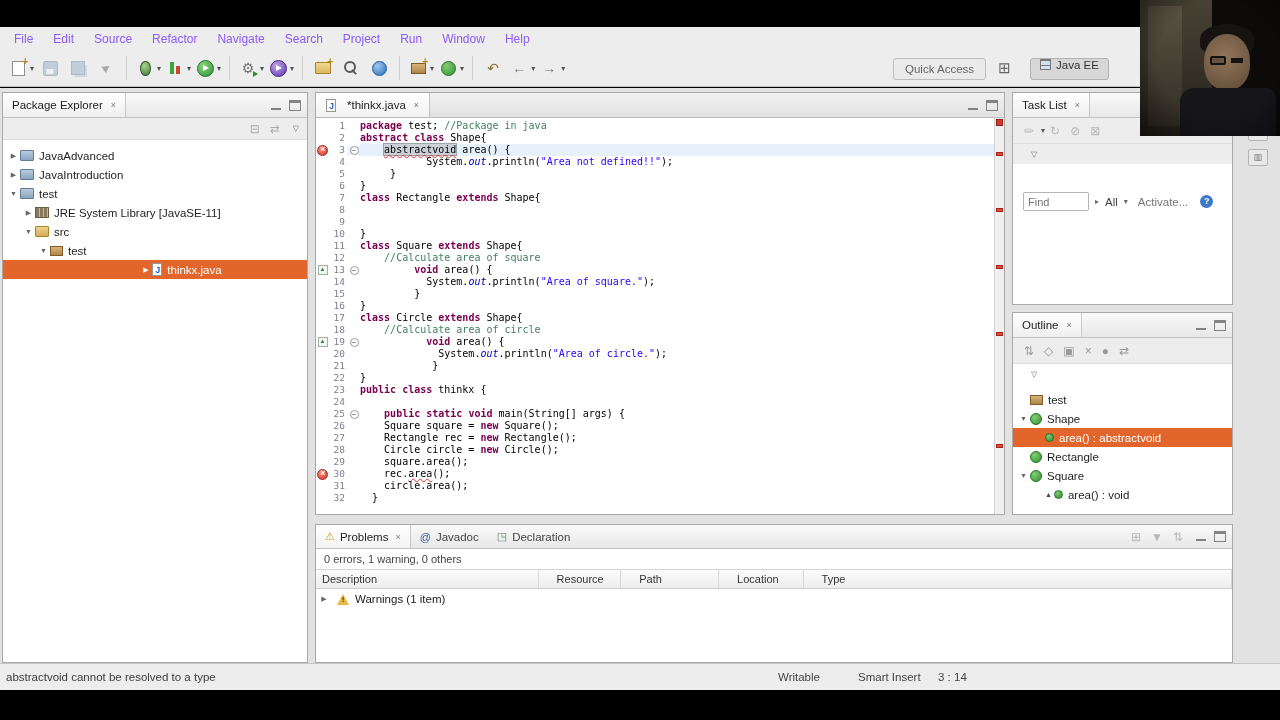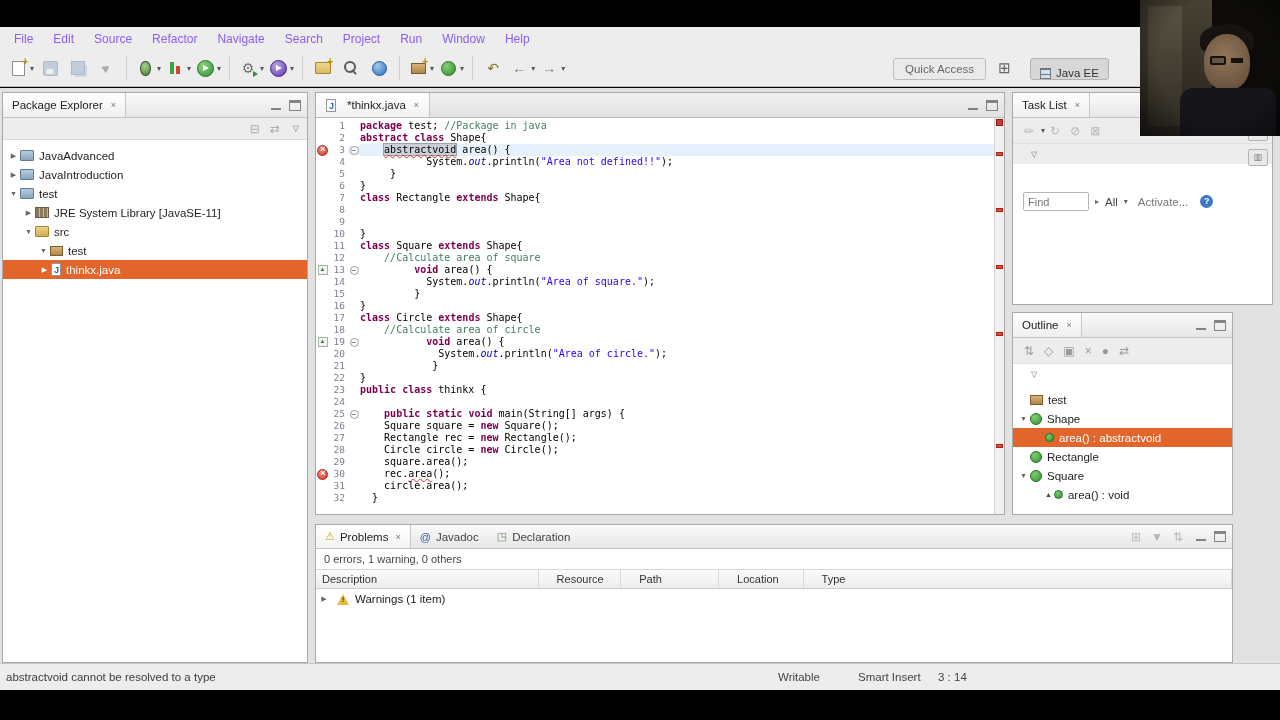--- a/index.html
+++ b/index.html
@@ -58,21 +58,21 @@
   .k-package::after { content:"+"; position:absolute; right:0; top:-2px; color:#b58900; font:bold 10px "Liberation Sans",sans-serif; }
   .k-class::before { content:""; width:13px; height:13px; border-radius:50%;
                    background:radial-gradient(circle at 35% 30%, #86cc74, #2f9334); border:1px solid #20741f; }
   .k-last-edit::before { content:"↶"; font-size:14px; color:#8a6d1f; }
   .k-back::before { content:"←"; font-size:14px; color:#777; }
   .k-forward::before { content:"→"; font-size:14px; color:#777; }
 
   .qa-btn { position:absolute; left:893px; top:58px; height:22px; display:flex; align-items:center;
             padding:0 11px; font-size:11.5px; color:#666; background:#eaeaea; border:1px solid #bdbdbd; border-radius:3px; }
   .persp-open { position:absolute; left:998px; top:59px; font-size:15px; color:#666; }
-  .persp-btn { position:absolute; left:1030px; top:58px; height:22px; display:flex; align-items:flex-end; gap:5px;
+  .persp-btn { position:absolute; left:1030px; top:58px; height:22px; display:flex; align-items:flex-start; gap:5px;
             padding:0 9px; font-size:11.5px; color:#333; background:#d7d7d7; border:1px solid #b2b2b2; border-radius:3px; }
   .persp-btn .mini-grid { width:11px; height:11px; background:
             linear-gradient(#777,#777) 0 0/11px 1px no-repeat,
             linear-gradient(#777,#777) 0 5px/11px 1px no-repeat,
             linear-gradient(#777,#777) 0 10px/11px 1px no-repeat, #cfe0f0; border:1px solid #777; }
 
   
   .workbench { position:absolute; left:0; top:88px; width:1280px; height:575px; background:#e2e2e2; }
   .panel { position:absolute; background:#fff; border:1px solid #a9a9a9; }
   .vhead { height:25px; background:linear-gradient(#fafafa,#e7e7e7); border-bottom:1px solid #c3c3c3;
@@ -332,21 +332,21 @@
         <div class="trow" style="padding-left: 19px;">
           <span class="arrow">▼</span>
           <span class="ti ti-srcfolder"></span>
           <span class="tlabel">src</span>
         </div>
         <div class="trow" style="padding-left: 34px;">
           <span class="arrow">▼</span>
           <span class="ti ti-package"></span>
           <span class="tlabel">test</span>
         </div>
-        <div class="trow sel" style="padding-left: 35px;">
+        <div class="trow sel" style="padding-left: 51px; justify-content: center;">
           <span class="arrow">▶</span>
           <span class="ti ti-jfile"></span>
           <span class="tlabel">thinkx.java</span>
         </div>
       </div>
   </div>
 
   <div class="panel" style="left:315px;top:92px;width:690px;height:423px;">
     <div class="etabbar">
       <div class="etab">
@@ -574,21 +574,21 @@
         <span class="rtop"></span>
       <span class="rmark" style="top: 34px;"></span>
           <span class="rmark" style="top: 90px;"></span>
           <span class="rmark" style="top: 147px;"></span>
           <span class="rmark" style="top: 214px;"></span>
           <span class="rmark" style="top: 326px;"></span>
         </div>
     </div>
   </div>
 
-  <div class="panel" style="left:1012px;top:92px;width:261px;height:213px;">
+  <div class="panel" style="left:1012px;top:92px;width:221px;height:213px;">
     <div class="vhead">
       <div class="vtab">
         <span>Task List</span>
         <span class="tab-close">×</span>
       </div>
       <span class="winbtns">
         <span class="wbtn min"></span>
         <span class="wbtn max"></span>
       </span>
     </div>

